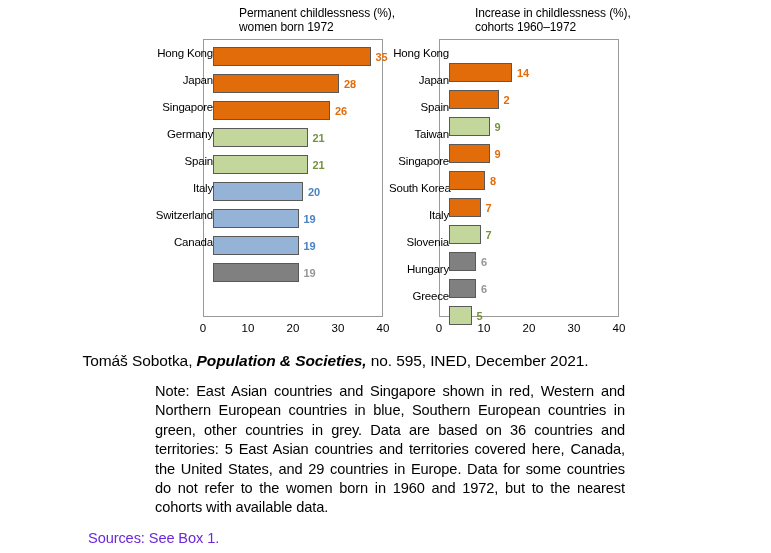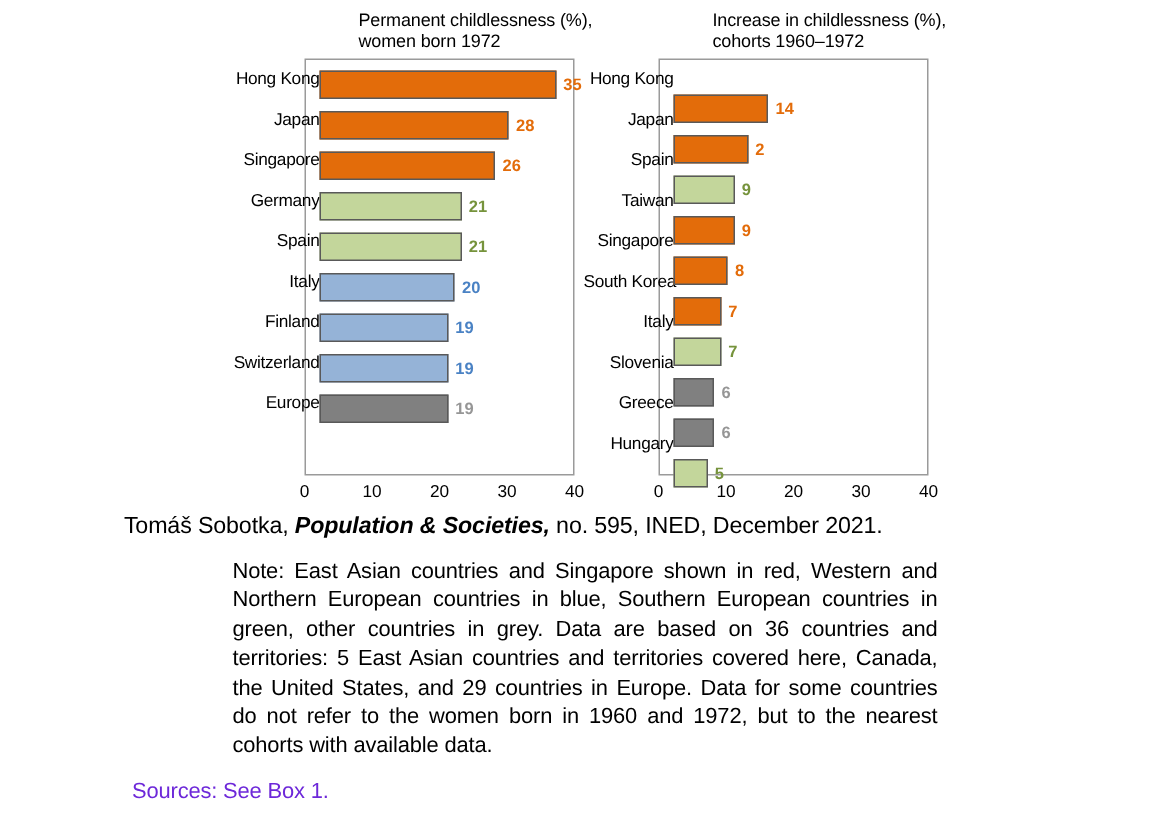--- a/index.html
+++ b/index.html
@@ -120,21 +120,21 @@
     top: 3px;
     font-size: 11.5px;
     color: #000;
     transform: translateX(-50%);
   }
 
   
   .caption-area {
     position: absolute;
     left: 0;
-    top: 338px;
+    top: 348px;
     width: 671px;
   }
 
   .attribution {
     font-size: 15.5px;
     color: #000;
     text-align: center;
     padding: 4px 0 0 0;
     letter-spacing: -0.1px;
   }
@@ -186,27 +186,24 @@
             <div class="row">
               <div class="cat-label">Germany</div>
             </div>
             <div class="row">
               <div class="cat-label">Spain</div>
             </div>
             <div class="row">
               <div class="cat-label">Italy</div>
             </div>
             <div class="row">
-              <div class="cat-label">Finland</div>
-            </div>
-            <div class="row">
               <div class="cat-label">Switzerland</div>
             </div>
             <div class="row">
-              <div class="cat-label">Europe</div>
+              <div class="cat-label">Canada</div>
             </div>
           </div>
         <div class="bars-layer">
             <div class="bar-row" style="margin-top: 4px;">
               <div class="bar" style="width: 157.5px; background: rgb(227, 108, 10);"></div>
               <span class="bar-value" style="color: rgb(227, 108, 10);">35</span>
             </div>
             <div class="bar-row">
               <div class="bar" style="width: 126px; background: rgb(227, 108, 10);"></div>
               <span class="bar-value" style="color: rgb(227, 108, 10);">28</span>
@@ -274,24 +271,24 @@
             <div class="row">
               <div class="cat-label">South Korea</div>
             </div>
             <div class="row">
               <div class="cat-label">Italy</div>
             </div>
             <div class="row">
               <div class="cat-label">Slovenia</div>
             </div>
             <div class="row">
+              <div class="cat-label">Hungary</div>
+            </div>
+            <div class="row">
               <div class="cat-label">Greece</div>
-            </div>
-            <div class="row">
-              <div class="cat-label">Hungary</div>
             </div>
           </div>
         <div class="bars-layer">
             <div class="bar-row" style="margin-top: 20px;">
               <div class="bar" style="width: 63px; background: rgb(227, 108, 10);"></div>
               <span class="bar-value" style="color: rgb(227, 108, 10);">14</span>
             </div>
             <div class="bar-row">
               <div class="bar" style="width: 49.5px; background: rgb(227, 108, 10);"></div>
               <span class="bar-value" style="color: rgb(227, 108, 10);">2</span>

